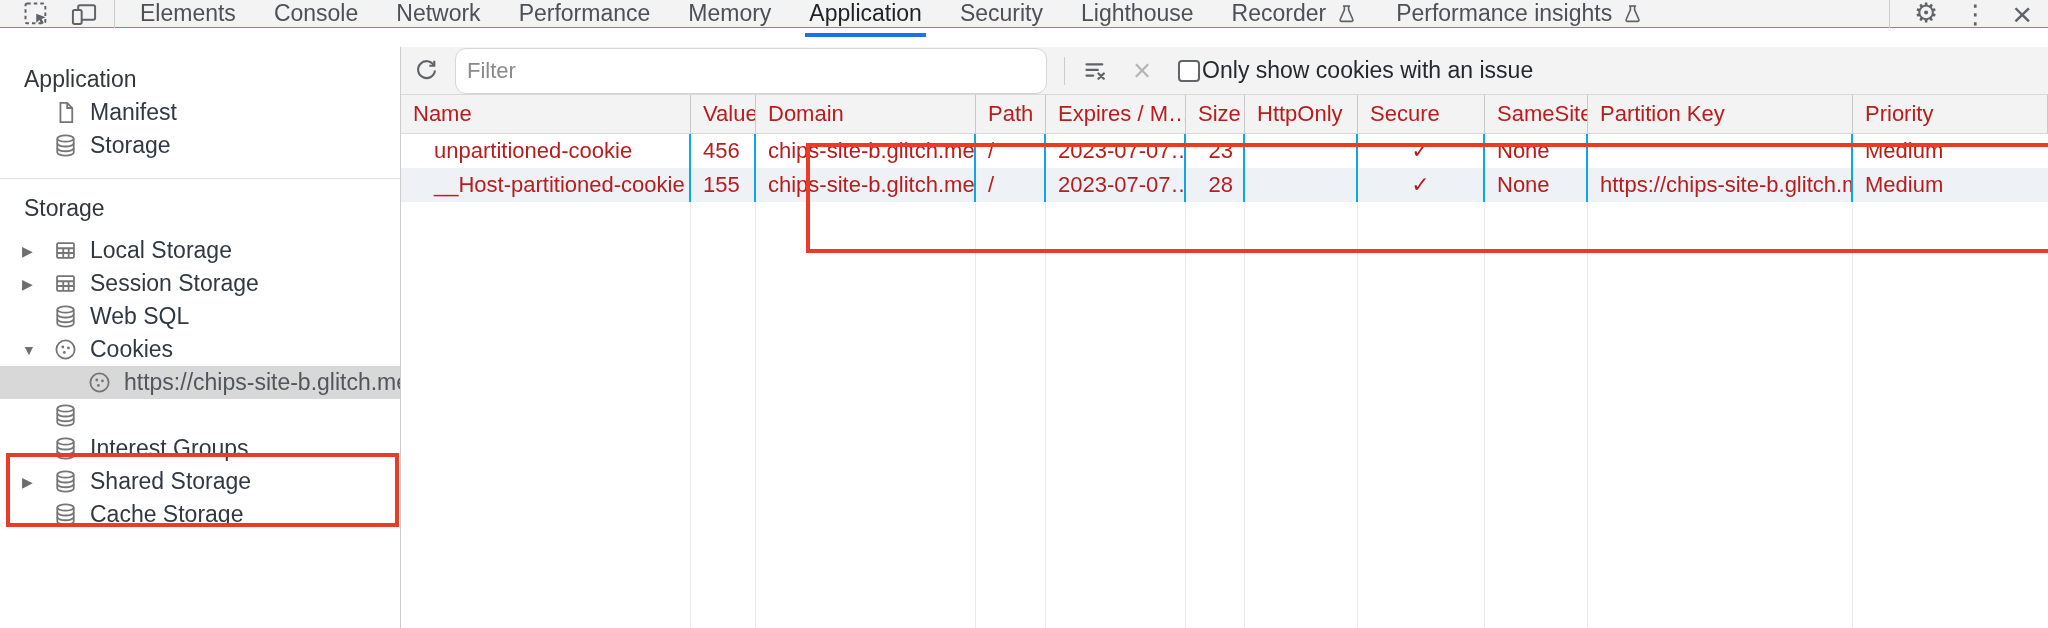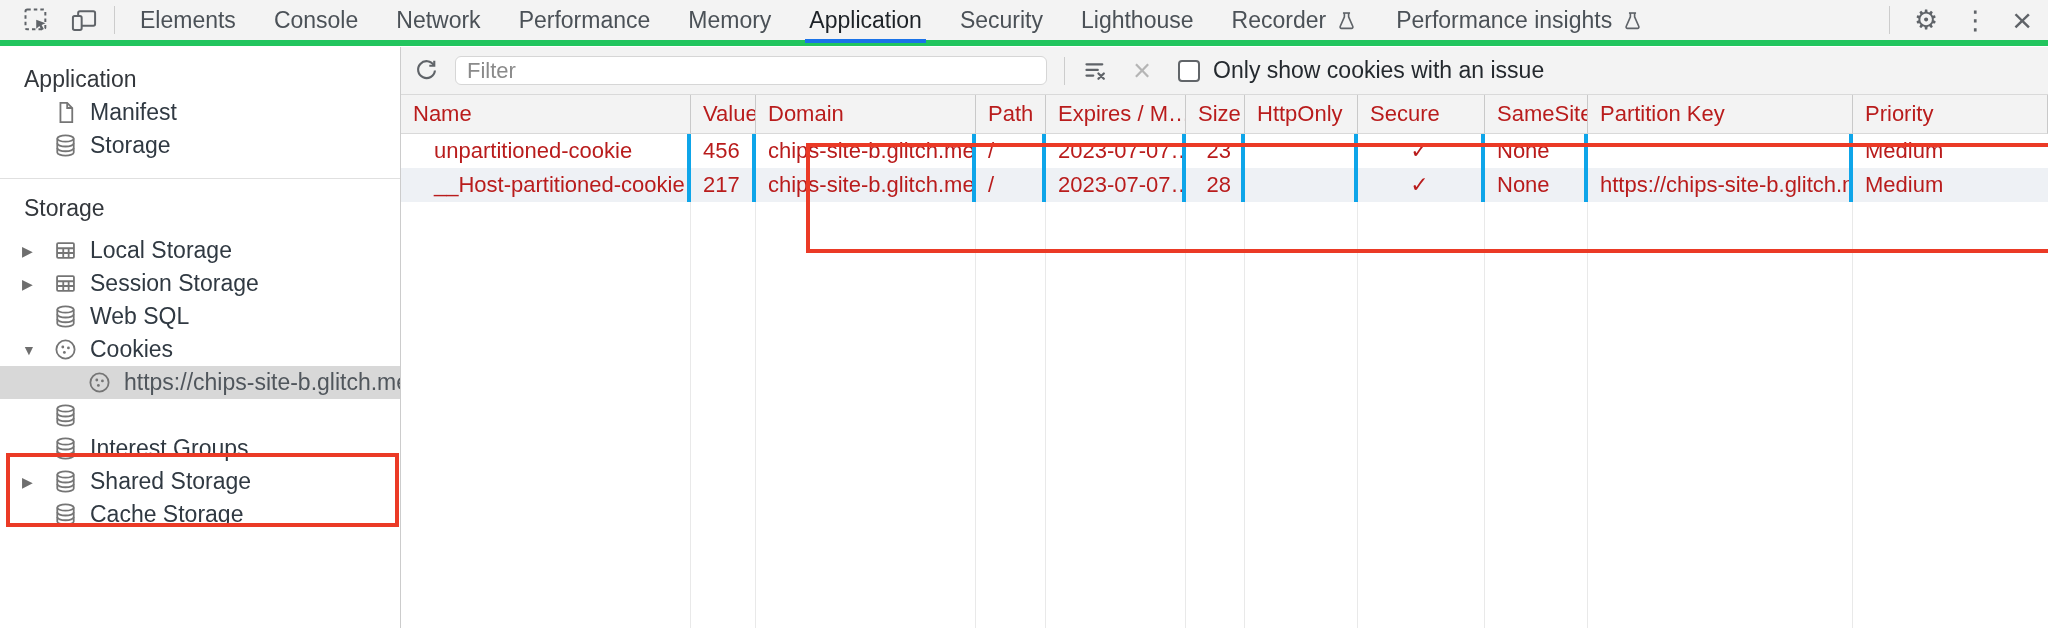--- a/index.html
+++ b/index.html
@@ -6,22 +6,22 @@
   html,body { width:2048px; height:628px; }
   body {
     font-family: "Liberation Sans", sans-serif;
     background:#fff; color:#303942; position:relative; overflow:hidden;
     -webkit-font-smoothing:antialiased;
   }
   svg { display:block; }
 
   
   .tabbar {
-    position:absolute; top:0; left:0; right:0; height:46px;
-    background:#f3f3f3; border-bottom:6px solid #22c55e;
+    position:absolute; top:0; left:0; right:0; height:28px;
+    background:#f3f3f3; border-bottom:1px solid #22c55e;
     display:flex; align-items:center;
   }
   .tb-icons { display:flex; align-items:center; gap:20px; padding:0 16px 0 22px; }
   .icon-btn { color:#5f6368; cursor:pointer; display:flex; align-items:center; justify-content:center; }
   .vsep { width:1px; height:28px; background:#ccc; flex:none; }
   .tabs { display:flex; align-items:center; height:46px; margin-left:6px; }
   .tab {
     padding:0 19px; height:46px; display:flex; align-items:center;
     font-size:23px; color:#4b5157; position:relative; white-space:nowrap; cursor:pointer;
   }
@@ -53,49 +53,49 @@
   .divider { height:1px; background:#e0e0e0; margin:16px 0 13px 0; }
   .gap8 { height:9px; }
 
   
   .main { position:absolute; left:401px; top:47px; right:0; bottom:0; background:#fff; }
   .toolbar {
     height:48px; background:#f3f3f3; border-bottom:1px solid #d9d9d9;
     display:flex; align-items:center; padding-left:12px;
   }
   .filter-input {
-    margin-left:15px; width:592px; height:29px;
-    border:1px solid #d6d6d6; border-radius:6px; background:#fff;
+    margin-left:15px; width:592px; height:46px;
+    border:1px solid #d6d6d6; border-radius:11px; background:#fff;
     font-family:"Liberation Sans",sans-serif; font-size:22px; color:#303942; padding:0 11px; outline:none;
   }
   .filter-input::placeholder { color:#8a8a8a; }
   .toolbar .vsep { margin-left:17px; }
   .tb-clear { margin-left:17px; }
   .x-disabled { font-size:31px; color:#b5b5b5; margin-left:24px; line-height:1; cursor:default; }
   .checkbox {
     width:22px; height:22px; border:2px solid #616569; border-radius:4px;
     background:#fff; margin-left:27px; flex:none; cursor:pointer;
   }
-  .cb-label { font-size:23px; color:#24292e; margin-left:13px; white-space:nowrap; }
+  .cb-label { font-size:23px; color:#24292e; margin-left:2px; white-space:nowrap; }
 
   
   .grid {
     position:absolute; top:48px; left:0; right:0; bottom:0;
     display:grid;
     grid-template-columns:290px 65px 220px 70px 140px 59px 113px 127px 103px 265px minmax(0,1fr);
     grid-template-rows:39px 34px 34px minmax(0,1fr);
     font-size:22px; color:#b91c1c;
   }
   .hcell {
     background:#f3f3f3; border-right:1px solid #c9c9c9; border-bottom:1px solid #d9d9d9;
     line-height:38px; padding-left:12px; white-space:nowrap; overflow:hidden; cursor:pointer;
   }
   .hcell:last-child { border-right:none; }
   .cell {
-    border-right:4px solid #0ea5e9; line-height:34px; padding-left:12px;
+    border-right:2px solid #0ea5e9; line-height:34px; padding-left:12px;
     white-space:nowrap; overflow:hidden;
   }
   .cell.lastcol, .fcell.lastcol { border-right:none; }
   .r2 .cell { background:#eef1f5; }
   .name-cell { padding-left:33px; }
   .size-cell { text-align:right; padding-right:10px; }
   .secure-cell { text-align:center; padding-left:0; }
   .fcell { border-right:1px solid #e9e9e9; }
 
   
@@ -335,21 +335,21 @@
     <div class="cell r1">2023-07-07…</div>
     <div class="cell size-cell r1">23</div>
     <div class="cell r1"></div>
     <div class="cell secure-cell r1">✓</div>
     <div class="cell r1">None</div>
     <div class="cell r1"></div>
     <div class="cell lastcol r1">Medium</div>
 
     <div class="r2" style="display:contents">
       <div class="cell name-cell">__Host-partitioned-cookie</div>
-      <div class="cell">217</div>
+      <div class="cell">155</div>
       <div class="cell">chips-site-b.glitch.me</div>
       <div class="cell">/</div>
       <div class="cell">2023-07-07…</div>
       <div class="cell size-cell">28</div>
       <div class="cell"></div>
       <div class="cell secure-cell">✓</div>
       <div class="cell">None</div>
       <div class="cell">https://chips-site-b.glitch.me</div>
       <div class="cell lastcol">Medium</div>
     </div>

